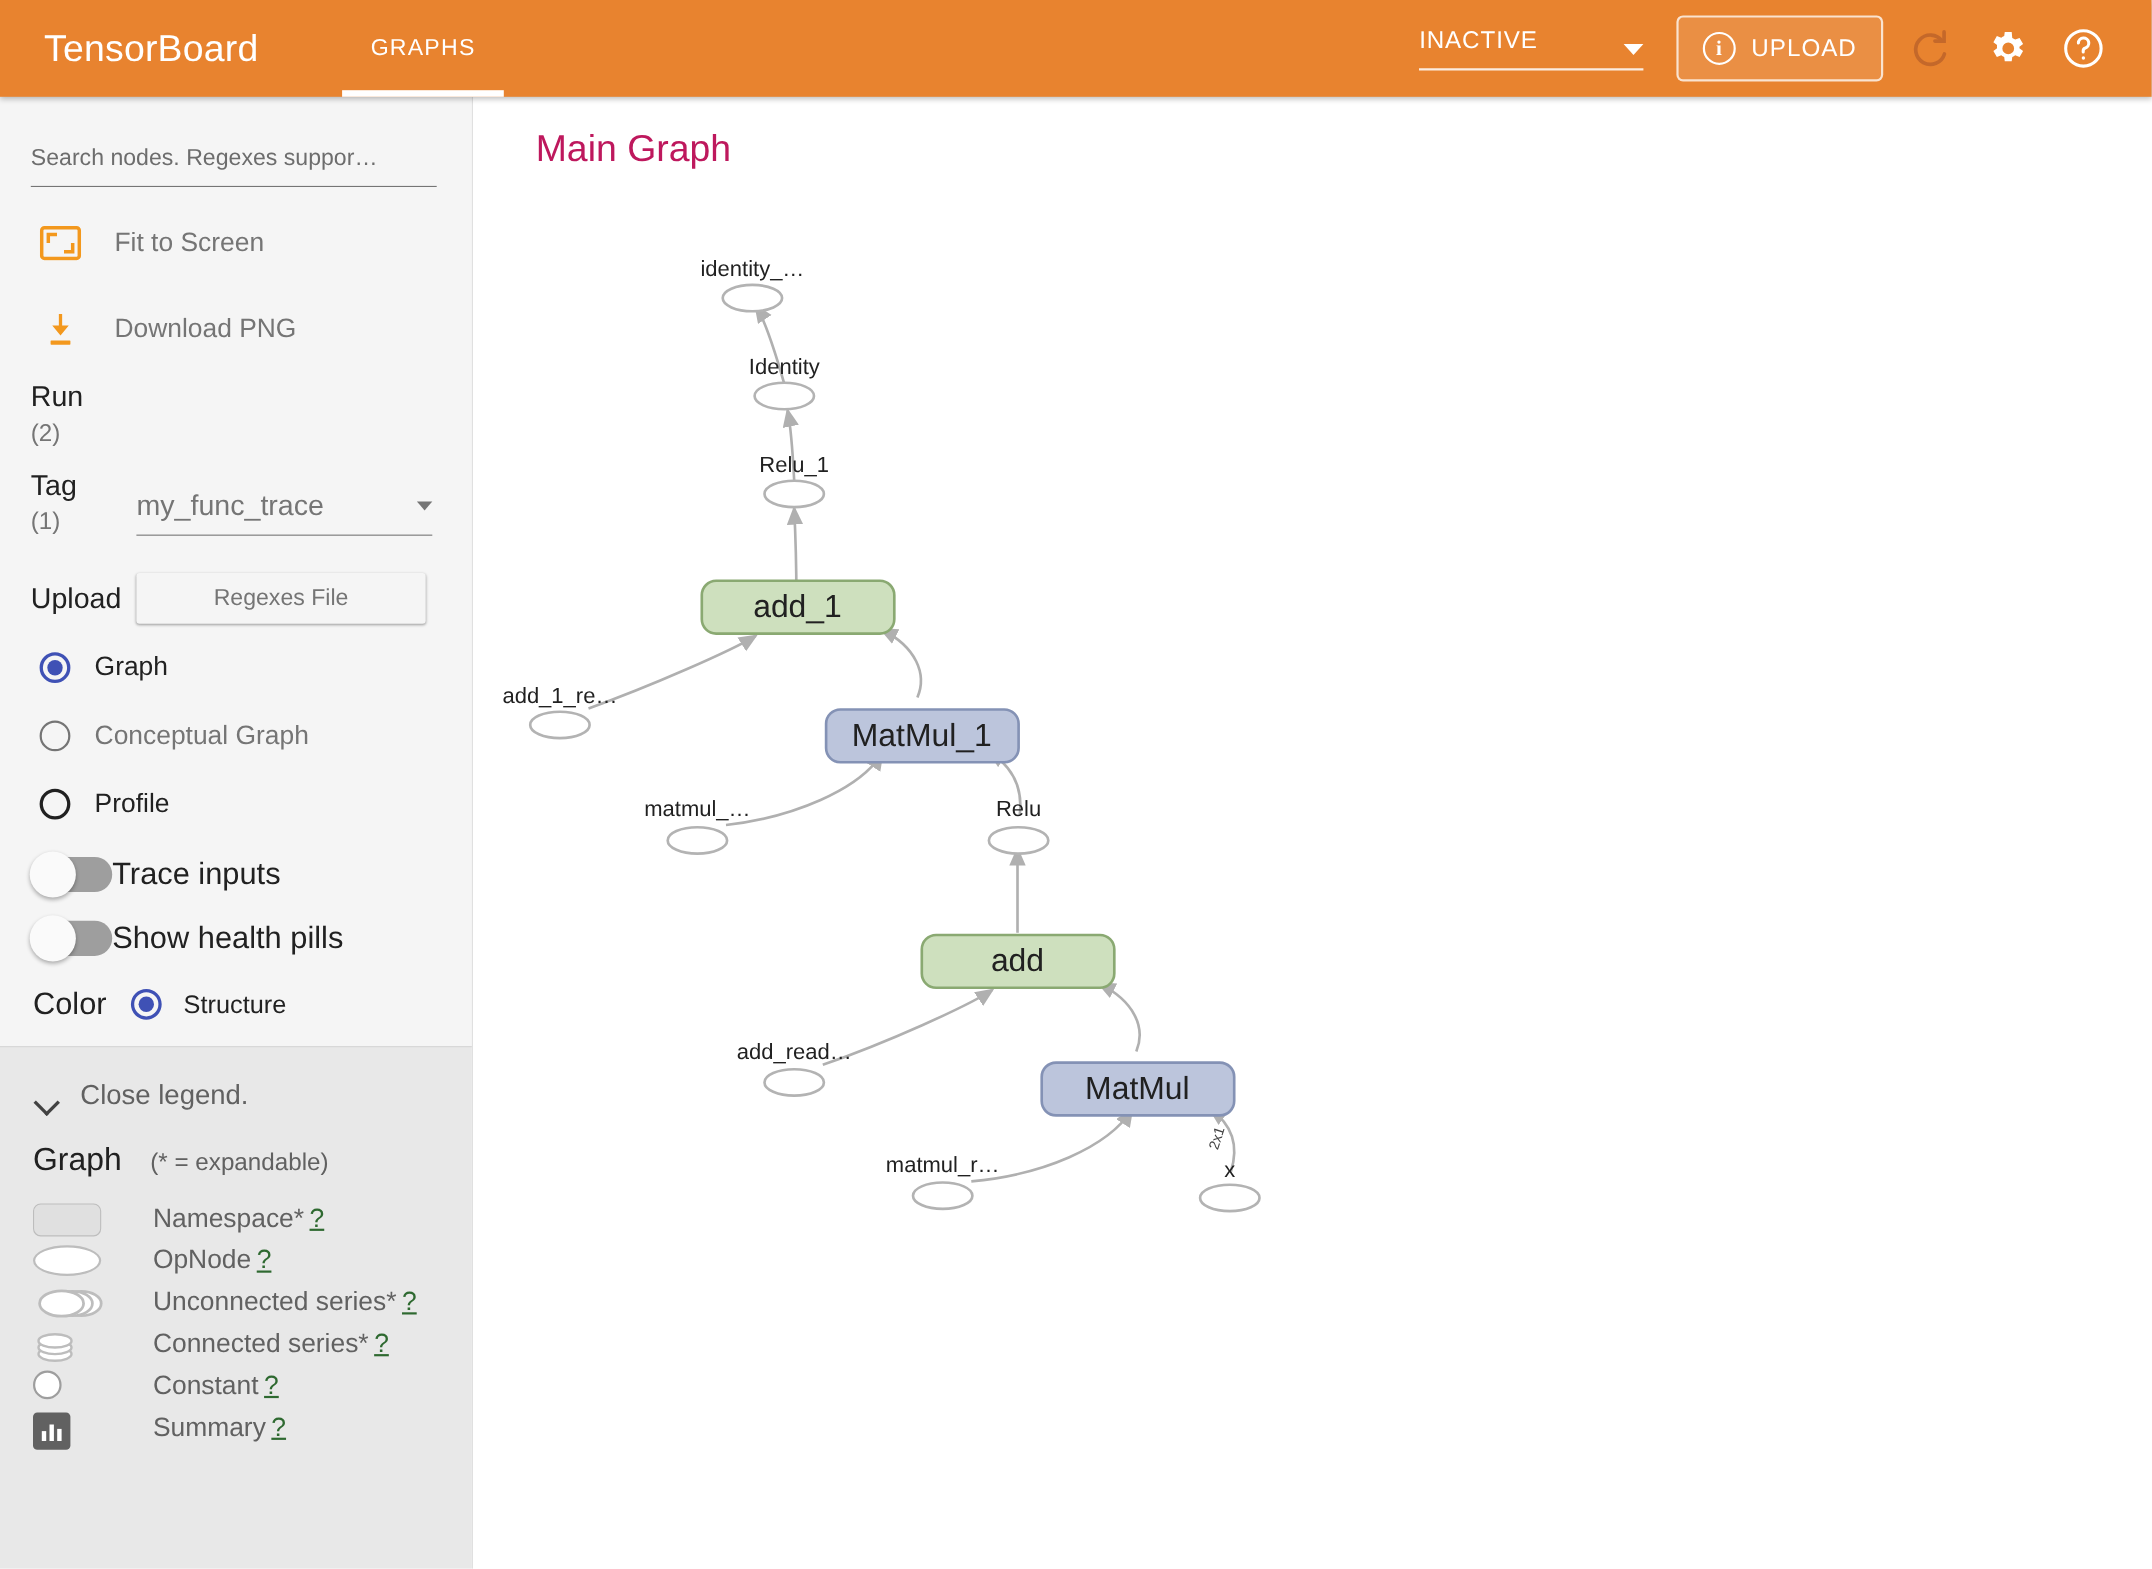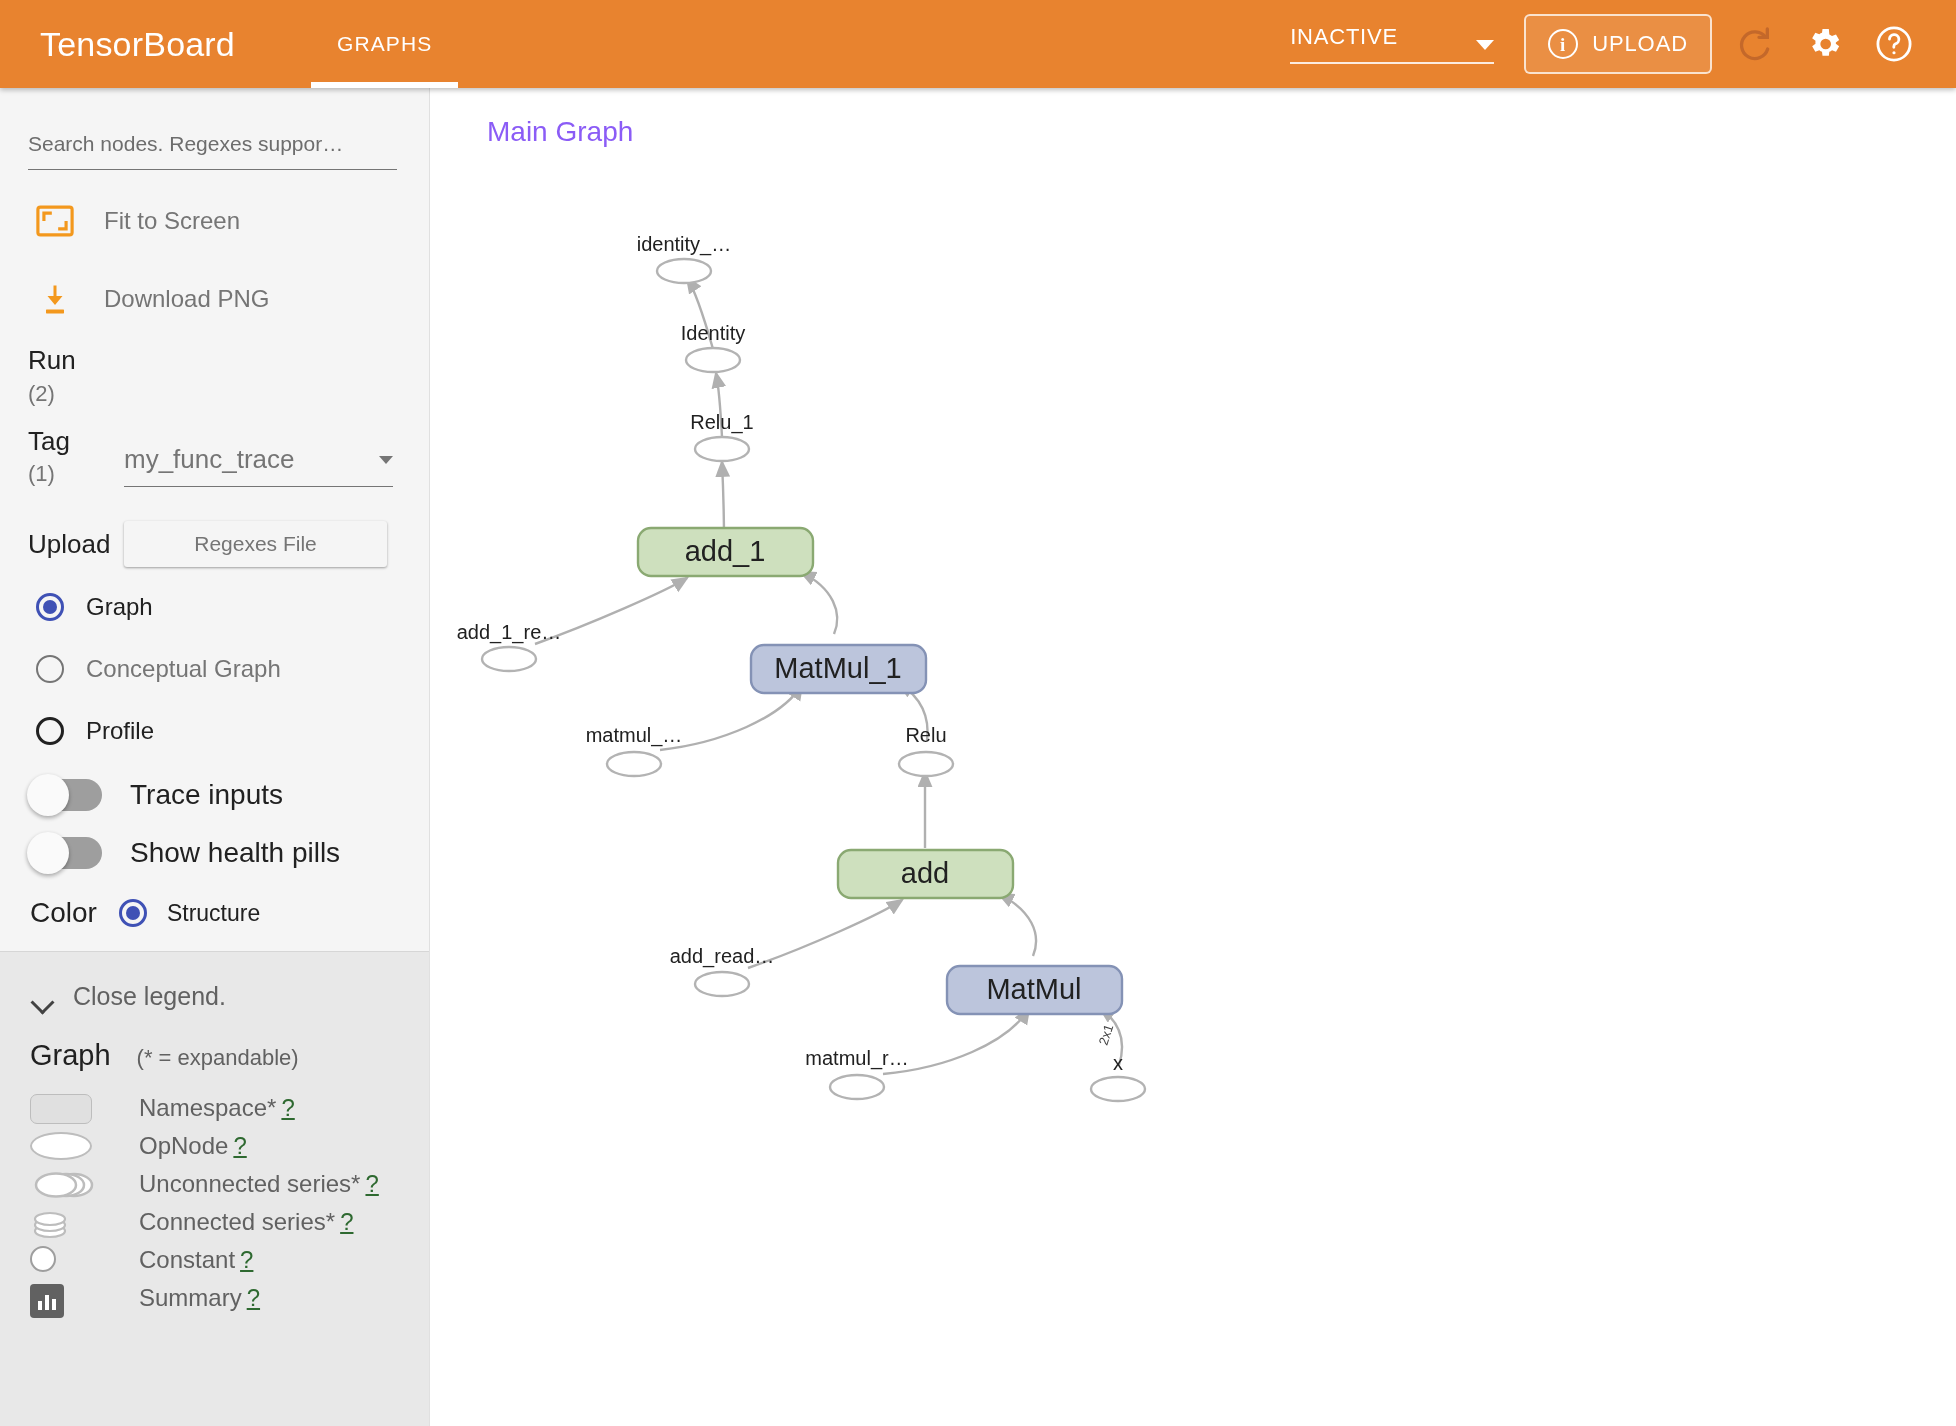--- a/index.html
+++ b/index.html
@@ -147,21 +147,21 @@
   .switch {
     width: 72px; height: 32px; border-radius: 16px;
     background: #9e9e9e; position: relative; flex: none;
   }
   .switch .knob {
     position: absolute; left: -3px; top: -5px;
     width: 42px; height: 42px; border-radius: 50%;
     background: #fafafa;
     box-shadow: 0 2px 4px rgba(0,0,0,.32);
   }
-  .toggle-row .tlabel { font-size: 28px; color: #212121; margin-left: 28px; }
+  .toggle-row .tlabel { font-size: 28px; color: #212121; }
 
   .color-row { display: flex; align-items: center; margin: 28px 0 22px 30px; }
   .color-row .cname { font-size: 28px; color: #212121; margin-right: 22px; }
   .color-row .clabel { font-size: 23px; color: #212121; margin-left: 20px; }
 
   
   .legend {
     border-top: 1px solid #d6d6d6;
     background: #e8e8e8; padding: 30px 0 0 0;
     height: 100%;
@@ -191,21 +191,21 @@
   .summ-swatch i { display:block; width:4px; background:#fff; }
 
   
   .main {
     position: absolute; top: 88px; left: 431px;
     width: 1525px; height: 1338px;
     background: #fff; overflow: hidden;
   }
   .main-title {
     position: absolute; left: 56px; top: 28px;
-    font-size: 28px; color: #8b5cf6;
+    font-size: 34px; color: #be185d;
   }
   .graph-svg { position: absolute; top: 0; left: 0; }
 </style>
 </head>
 <body>
 
 <div class="header">
   <div class="brand">TensorBoard</div>
 
   <div class="tabs">

